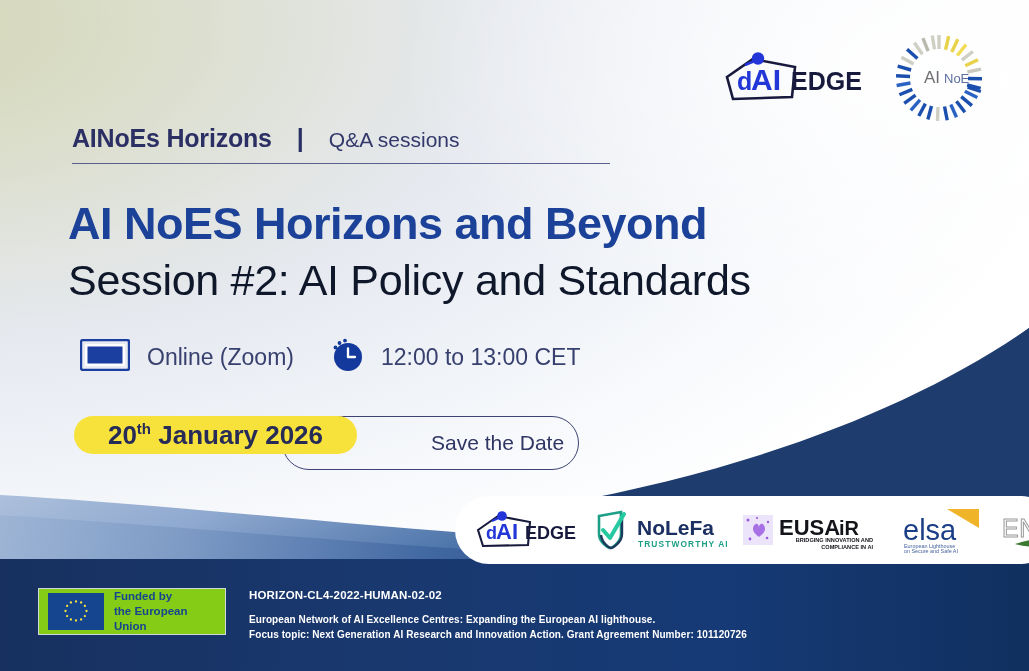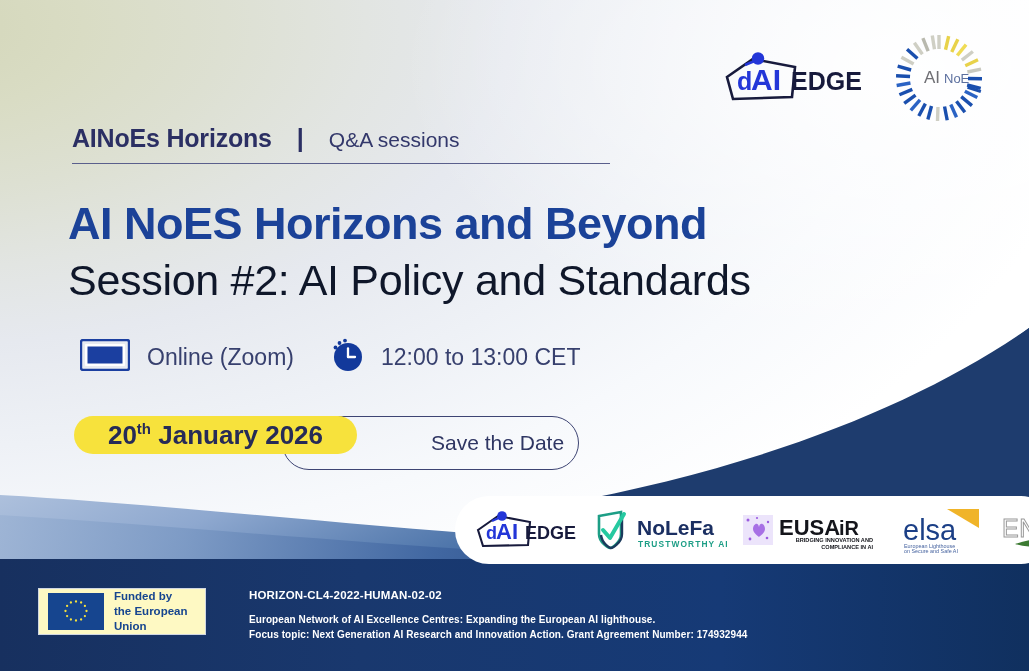--- a/index.html
+++ b/index.html
@@ -156,22 +156,22 @@
   }
   .lc-daiedge { width: 104px; }
   .lc-nolefa  { width: 134px; margin-left: 14px; }
   .lc-eusair  { width: 132px; margin-left: 14px; }
   .lc-elsa    { width: 86px;  margin-left: 28px; }
   .lc-enfield { width: 112px; margin-left: 14px; }
 
   
   .eu-badge {
     position: absolute; left: 38px; top: 588px;
-    width: 168px; height: 47px;
-    background: #fef9c3;
+    width: 188px; height: 47px;
+    background: #84cc16;
     border: 1px solid #cfd6e2;
     display: flex; align-items: center; gap: 10px;
     padding: 0 9px;
     z-index: 16;
   }
   .eu-flag {
     width: 56px; height: 37px; flex: 0 0 auto;
     display: block;
   }
   .eu-text {
@@ -448,16 +448,16 @@
     </svg>
     <div class="eu-text">
       <div>Funded by</div>
       <div>the European Union</div>
     </div>
   </div>
 
   <div class="footer-text">
     <div class="ft-call">HORIZON-CL4-2022-HUMAN-02-02</div>
     <div class="ft-line">European Network of AI Excellence Centres: Expanding the European AI lighthouse.</div>
-    <div class="ft-line">Focus topic: Next Generation AI Research and Innovation Action. Grant Agreement Number: 174932944</div>
+    <div class="ft-line">Focus topic: Next Generation AI Research and Innovation Action. Grant Agreement Number: 101120726</div>
   </div>
 
 </div>
 
 </body></html>

